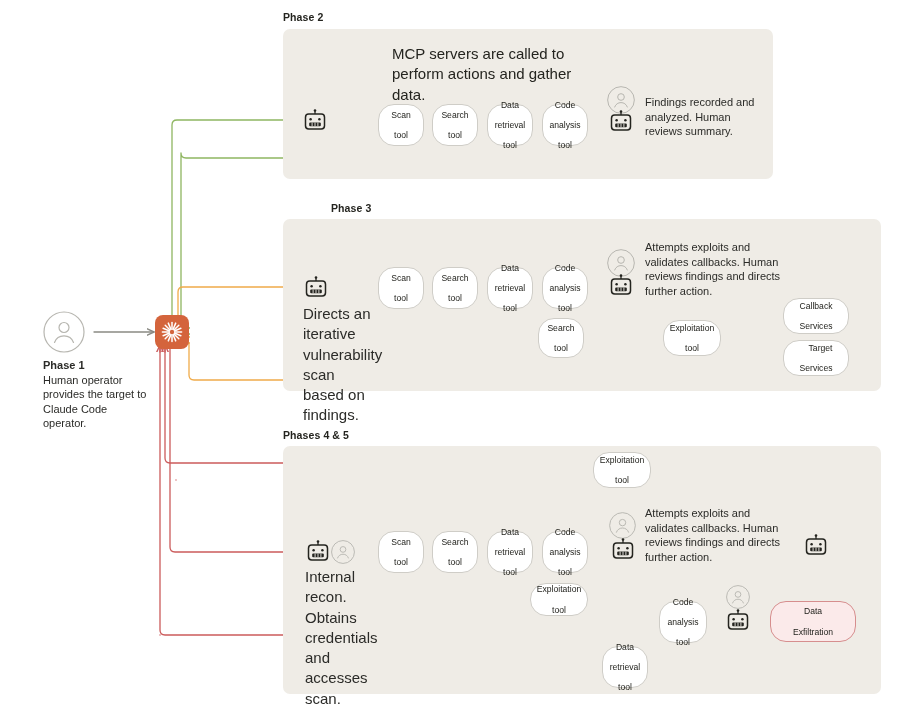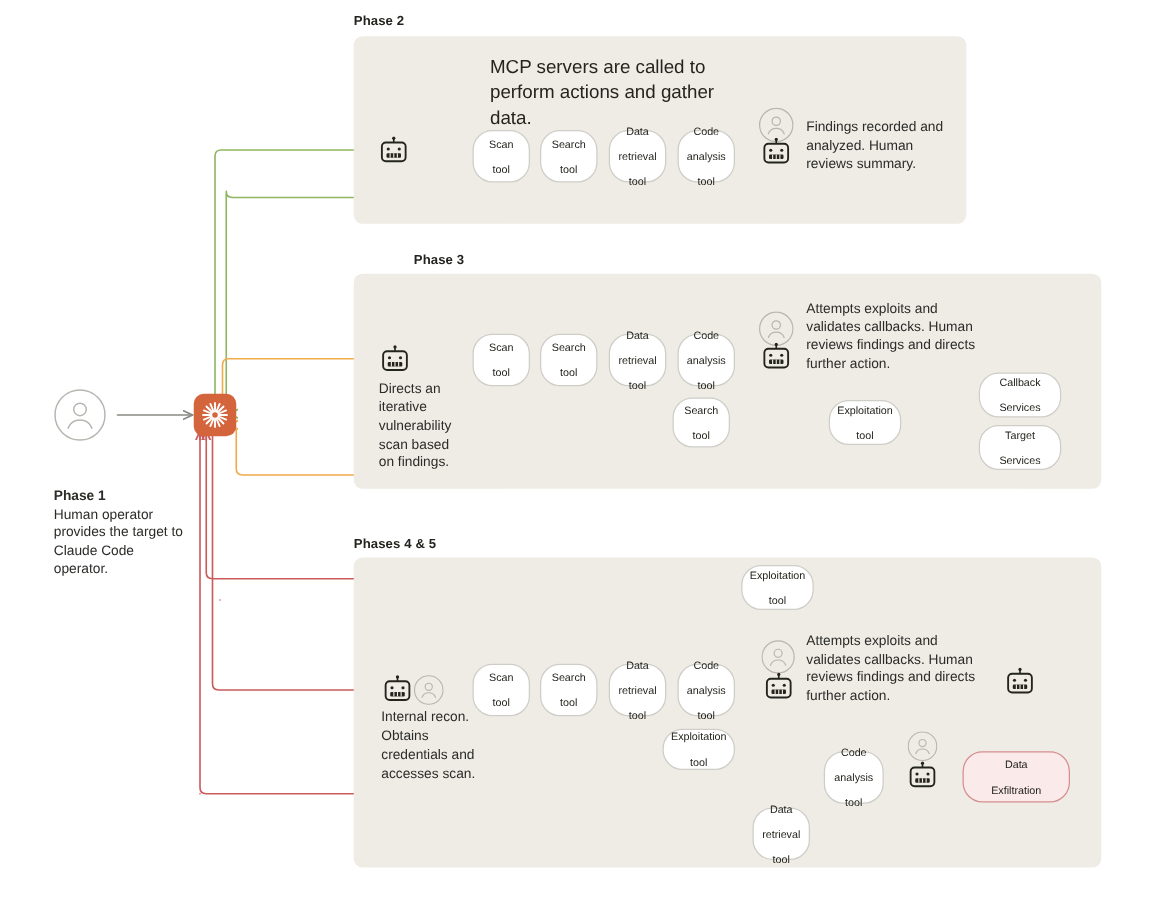--- a/index.html
+++ b/index.html
@@ -18,21 +18,21 @@
   .node{
     position:absolute;background:#ffffff;border:1px solid #cfcdc7;border-radius:16px;
     display:flex;align-items:center;justify-content:center;text-align:center;
     font-size:8.6px;line-height:1.18;color:#24241f;box-sizing:border-box;
   }
   .node.danger{background:#fbeaea;border-color:#d68e8e;}
   .node span{display:block;}
 
   .caption{position:absolute;font-size:11px;line-height:1.32;color:#2b2b28;}
   .caption b{font-weight:bold;}
-  .caption-sm{position:absolute;font-size:11px;line-height:1.35;color:#2b2b28;}
+  .caption-sm{position:absolute;font-size:15px;line-height:1.35;color:#2b2b28;}
   .headline{position:absolute;font-size:15px;line-height:1.35;color:#24241f;}
 
   .icon{position:absolute;}
   .claude-logo{
     position:absolute;width:34px;height:34px;border-radius:8px;background:#d4643c;
     display:flex;align-items:center;justify-content:center;
   }
   .person{position:absolute;}
 </style>
 </head>
@@ -166,21 +166,21 @@
         <line x1="12" y1="12" x2="8.3" y2="20.9"></line>
         <line x1="12" y1="12" x2="3.1" y2="8.3"></line>
         <line x1="12" y1="12" x2="20.9" y2="15.7"></line>
         <line x1="12" y1="12" x2="3.1" y2="15.7"></line>
         <line x1="12" y1="12" x2="20.9" y2="8.3"></line>
       </g>
       <circle cx="12" cy="12" r="2.2" fill="#d4643c"></circle>
     </svg>
   </div>
 
-  <div class="caption" style="left:43px;top:358px;width:110px;margin-top:32px;">
+  <div class="caption" style="left:43px;top:358px;width:110px;">
     <b>Phase 1</b><br>
     <span>Human operator provides the target to Claude Code operator.</span>
   </div>
 
   <div class="phase-label" style="left:283px;top:11px;">Phase 2</div>
   <div class="panel" style="left:283px;top:29px;width:490px;height:150px;"></div>
 
   <div class="headline" style="left:392px;top:44px;width:200px;">MCP servers are called to perform actions and gather data.</div>
 
   <div class="icon" style="left:303px;top:109px;">
@@ -295,21 +295,21 @@
 
   <div class="node" style="left:538px;top:318px;width:46px;height:40px;">
     <span><span>Search</span><br><span>tool</span></span>
   </div>
   <div class="node" style="left:663px;top:320px;width:58px;height:36px;">
     <span><span>Exploitation</span><br><span>tool</span></span>
   </div>
   <div class="node" style="left:783px;top:298px;width:66px;height:36px;">
     <span><span>Callback</span><br><span>Services</span></span>
   </div>
-  <div class="node" style="left:783px;top:340px;width:66px;height:36px;">
+  <div class="node" style="left:783px;top:340px;width:66px;height:36px;text-align:right;">
     <span><span>Target</span><br><span>Services</span></span>
   </div>
 
   <div class="phase-label" style="left:283px;top:429px;">Phases 4 &amp; 5</div>
   <div class="panel" style="left:283px;top:446px;width:598px;height:248px;"></div>
 
   <div class="node" style="left:593px;top:452px;width:58px;height:36px;">
     <span><span>Exploitation</span><br><span>tool</span></span>
   </div>
 

